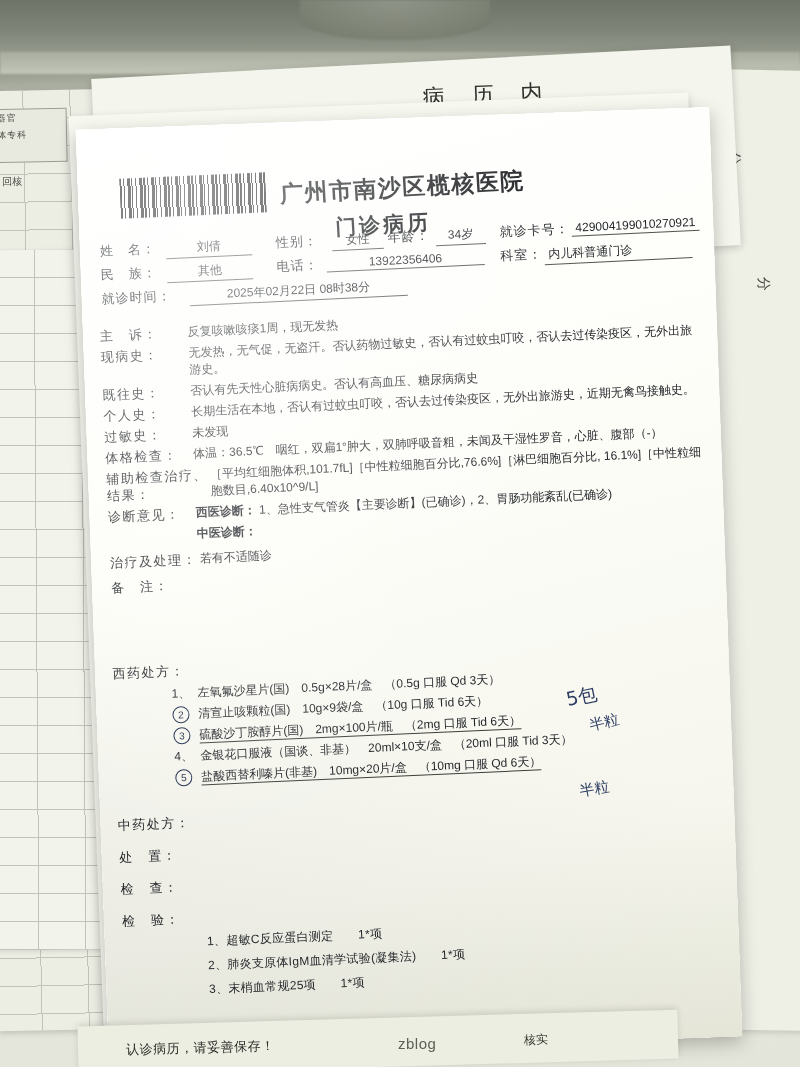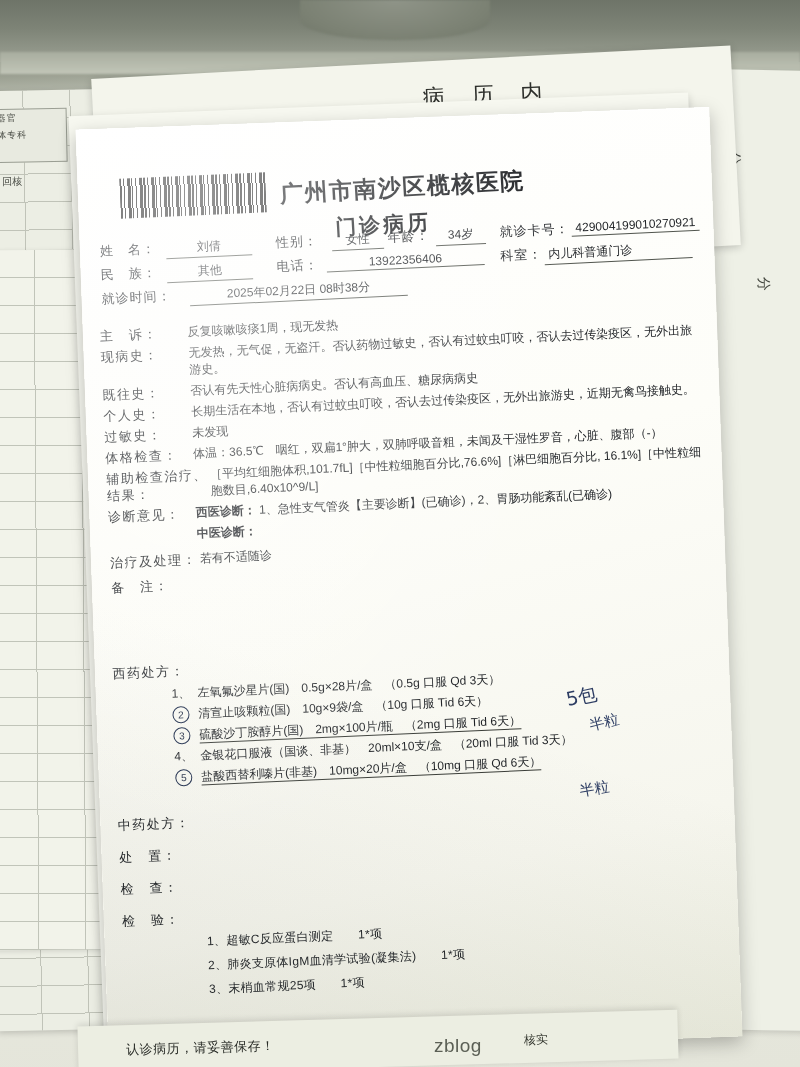--- a/index.html
+++ b/index.html
@@ -359,24 +359,23 @@
   }
   .footer-check {
     position: absolute;
     right: 130px; top: 18px;
     font-size: 12px;
     color: #34372f;
   }
   .wm {
     position: absolute;
     left: 398px; top: 1035px;
-    font-size: 19px;
+    font-size: 15px;
     color: #5b5f55;
     letter-spacing: 0.5px;
-    margin-left: 36px;
   }
 </style>
 </head>
 <body>
 
 <div id="stage">
 
   <div class="bg-desk"></div>
   <div class="desk-top-shadow"></div>
   <div class="desk-top-object"></div>

